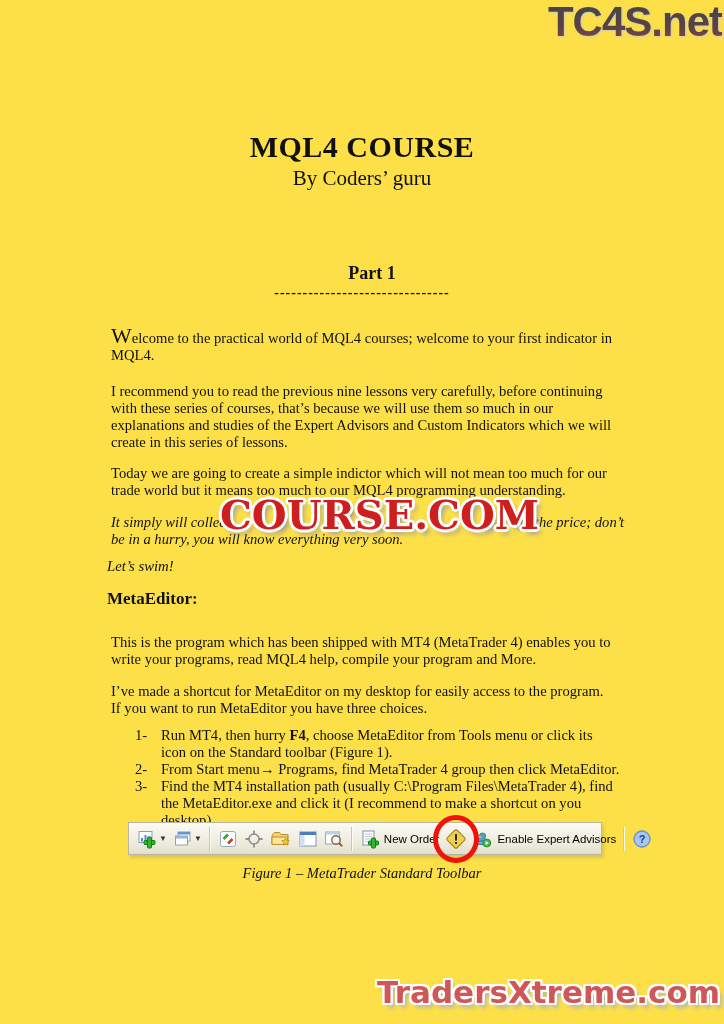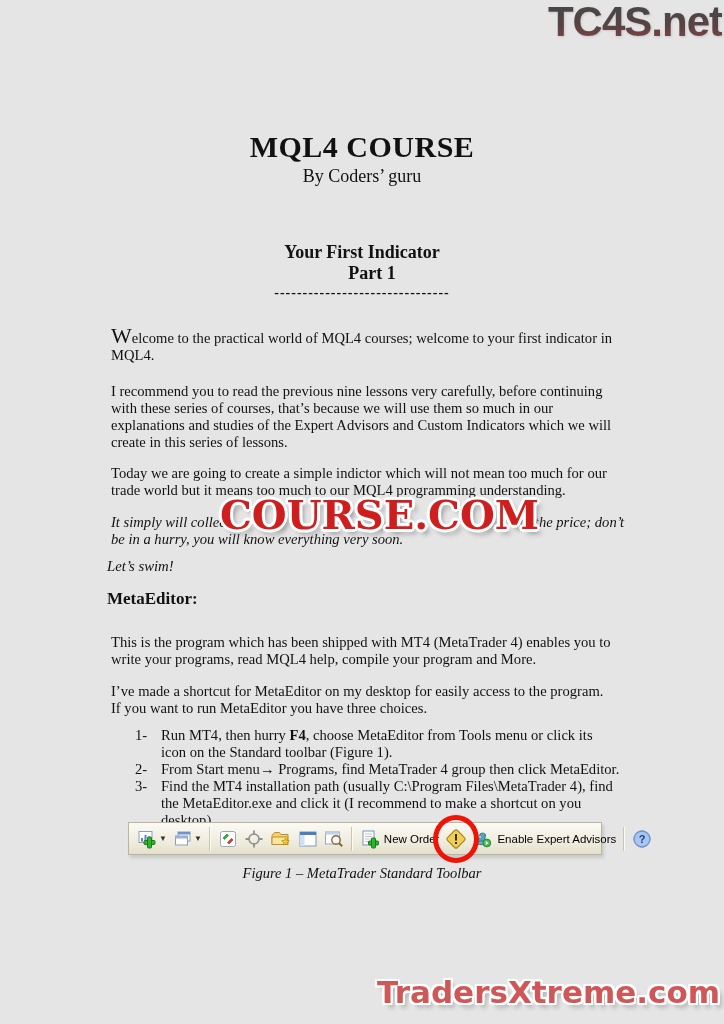--- a/index.html
+++ b/index.html
@@ -1,34 +1,34 @@
 <!DOCTYPE html>
 <html><head>
 <meta charset="utf-8">
 <style>
   html,body{margin:0;padding:0;background:#ffffff;}
-  .page{position:relative;width:724px;height:1024px;background:#e5e5e5;overflow:hidden;
+  .page{position:relative;width:724px;height:1024px;background:#fde047;overflow:hidden;
         font-family:"Liberation Serif",serif;color:#111;}
 
   
   .logo-top{position:absolute;top:-2px;right:2px;
     font-family:"Liberation Sans",sans-serif;font-weight:bold;font-size:42px;letter-spacing:-1px;
     background:linear-gradient(#474747 15%,#5a4242 60%,#8a4747 95%);
     -webkit-background-clip:text;background-clip:text;color:transparent;
     filter:drop-shadow(1px 1px 1px #c9c9c9);}
   .logo-bottom{position:absolute;top:974px;right:4px;
     font-family:"DejaVu Sans",sans-serif;font-weight:bold;font-size:31px;letter-spacing:0px;
     color:#cf5757;
     text-shadow:-2px -2px 0 #fff,2px -2px 0 #fff,-2px 2px 0 #fff,2px 2px 0 #fff,
                 0 -2px 0 #fff,0 2px 0 #fff,-2px 0 0 #fff,2px 0 0 #fff,4px 5px 4px #b5b5b5;margin-left:12px;}
 
   
   .course-title{position:absolute;top:130px;left:0;width:100%;text-align:center;
     font-size:30px;font-weight:bold;letter-spacing:0.5px;}
-  .byline{position:absolute;top:166px;left:0;width:100%;text-align:center;font-size:18px;}
+  .byline{position:absolute;top:166px;left:0;width:100%;text-align:center;font-size:21px;}
   .lesson-num{position:absolute;top:222px;left:0;width:100%;text-align:right;font-size:15px;padding-left:30px;}
   .lesson-title{position:absolute;top:242px;left:0;width:100%;text-align:center;font-size:18px;font-weight:bold;}
   .lesson-part{position:absolute;top:263px;left:0;width:100%;text-align:center;font-size:18px;font-weight:bold;padding-left:10px;}
   .divider{position:absolute;top:285px;left:0;width:100%;text-align:center;font-size:14px;font-weight:bold;letter-spacing:1px;}
 
   
   .body{position:absolute;left:107px;width:513px;margin:4px;font-size:14.6px;line-height:16.9px;text-align:left;}
   .p1{top:325px;}
   .dropcap{font-size:22px;line-height:14px;}
   .p2{top:379px;}
@@ -78,21 +78,20 @@
 <body>
 
 <div class="page">
 
   <div class="logo-top">TC4S.net</div>
 
   <div class="course-title">MQL4 COURSE</div>
   <div class="byline">By Coders’ guru</div>
 
   <div class="lesson-num">-10-</div>
-  <div class="lesson-title">Your First Indicator</div>
   <div class="lesson-part">Part 1</div>
   <div class="divider">-------------------------------</div>
 
   <p class="body p1"><span class="dropcap">W</span><span>elcome to the practical world of MQL4 courses; welcome to your first indicator in MQL4.</span></p>
 
   <p class="body p2">I recommend you to read the previous nine lessons very carefully, before continuing with these series of courses, that’s because we will use them so much in our explanations and studies of the Expert Advisors and Custom Indicators which we will create in this series of lessons.</p>
 
   <p class="body p3">Today we are going to create a simple indictor which will not mean too much for our trade world but it means too much to our MQL4 programming understanding.</p>
 
   <div class="body p4">

